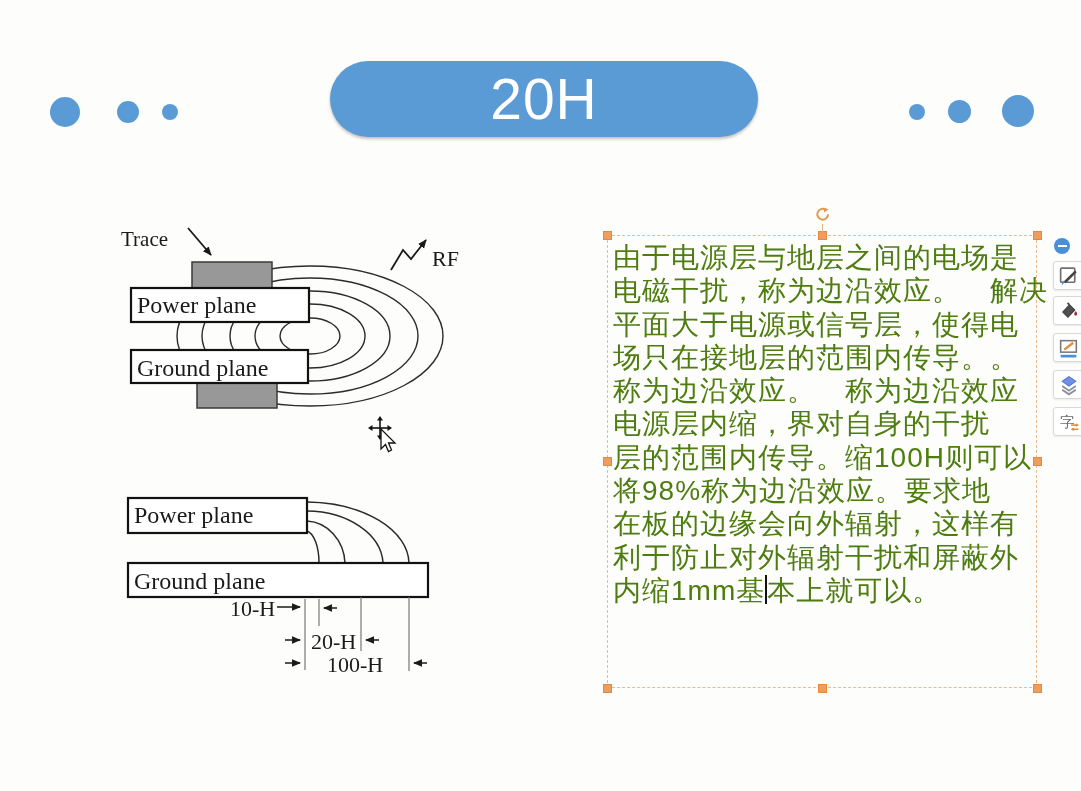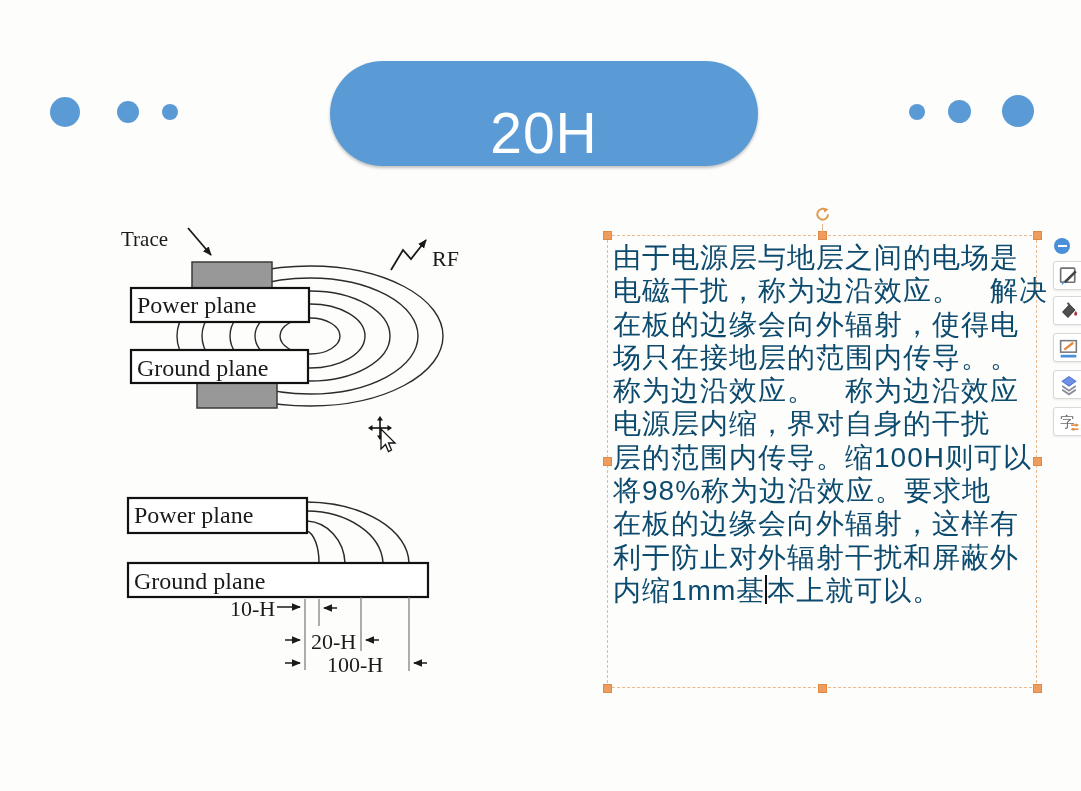--- a/index.html
+++ b/index.html
@@ -2,31 +2,31 @@
 <html><head>
 <meta charset="utf-8">
 <style>
   html,body{margin:0;padding:0;background:#fff;}
   #canvas{
     position:relative;width:1081px;height:791px;background:#fdfdfc;
     overflow:hidden;font-family:"Liberation Sans",sans-serif;
   }
   
   .pill{
-    position:absolute;left:330px;top:61px;width:428px;height:105px;
-    background:#5b9bd5;border-radius:54px;display:flex;align-items:flex-end;justify-content:center;
+    position:absolute;left:330px;top:61px;width:428px;height:76px;
+    background:#5b9bd5;border-radius:54px;display:flex;align-items:center;justify-content:center;
     box-shadow:0 2px 3px rgba(120,120,120,.45);
   }
   .pill span{color:#fff;font-size:57px;letter-spacing:1px;}
   
   .dot{position:absolute;border-radius:50%;background:#5b9bd5;}
   
   .tbox{position:absolute;left:607px;top:235px;width:430px;height:453px;border:1px dashed #eab98f;box-sizing:border-box;}
   .handle{position:absolute;width:9px;height:9px;background:#ef9d5e;border:1px solid #e18a43;box-sizing:border-box;}
-  .tbtext{position:absolute;left:613px;top:241px;width:424px;color:#0c4a6e;font-size:28px;line-height:33.3px;letter-spacing:1px;}
+  .tbtext{position:absolute;left:613px;top:241px;width:424px;color:#4d7c0f;font-size:28px;line-height:33.3px;letter-spacing:1px;}
   .tbtext div{white-space:nowrap;height:33.3px;}
   .caret{display:inline-block;width:2px;height:29px;background:#111;vertical-align:-4px;}
   .rotate-stem{position:absolute;left:822px;top:224px;width:1px;height:8px;background:#e4b489;}
   
   .diag{position:absolute;}
   
   .collapse-btn{position:absolute;left:1054px;top:238px;width:16px;height:16px;border-radius:50%;background:#4a90d9;}
   .collapse-btn::after{content:"";position:absolute;left:3.5px;top:7px;width:9px;height:2.2px;background:#fff;}
   .tool-card{
     position:absolute;left:1053px;width:34px;height:29px;background:#fff;
@@ -134,21 +134,21 @@
     <text x="230" y="616" font-family="Liberation Serif,serif" font-size="22" fill="#1a1a1a">10-H</text>
     <text x="311" y="649" font-family="Liberation Serif,serif" font-size="22" fill="#1a1a1a">20-H</text>
     <text x="327" y="672" font-family="Liberation Serif,serif" font-size="22" fill="#1a1a1a">100-H</text>
   </svg>
 
   <div class="tbox"></div>
 
   <div class="tbtext">
     <div>由于电源层与地层之间的电场是</div>
     <div>电磁干扰，称为边沿效应。　解决</div>
-    <div>在板的边缘会向外辐射，使得电</div>
+    <div>平面大于电源或信号层，使得电</div>
     <div>场只在接地层的范围内传导。。</div>
     <div>称为边沿效应。　称为边沿效应</div>
     <div>电源层内缩，界对自身的干扰</div>
     <div>层的范围内传导。缩100H则可以</div>
     <div>将98%称为边沿效应。要求地</div>
     <div>在板的边缘会向外辐射，这样有</div>
     <div>利于防止对外辐射干扰和屏蔽外</div>
     <div><span>内缩1mm基</span><span class="caret"></span><span>本上就可以。</span></div>
   </div>
 

